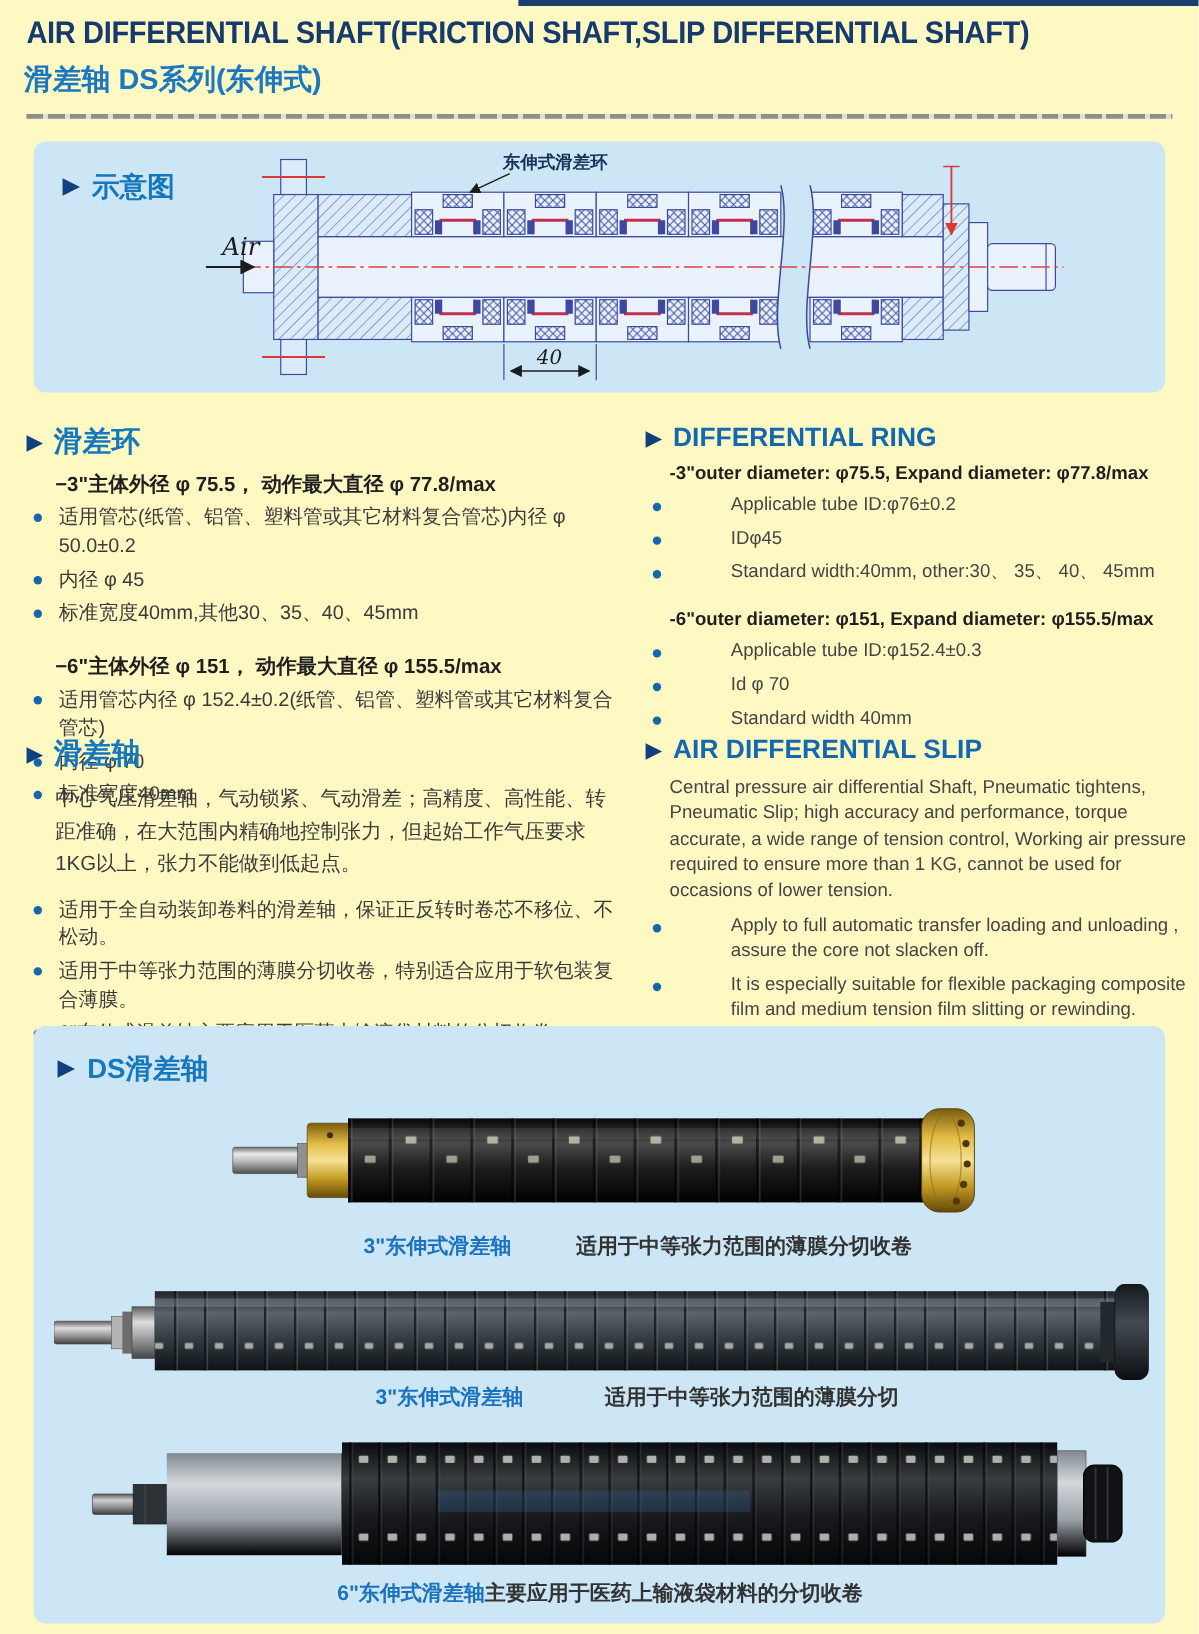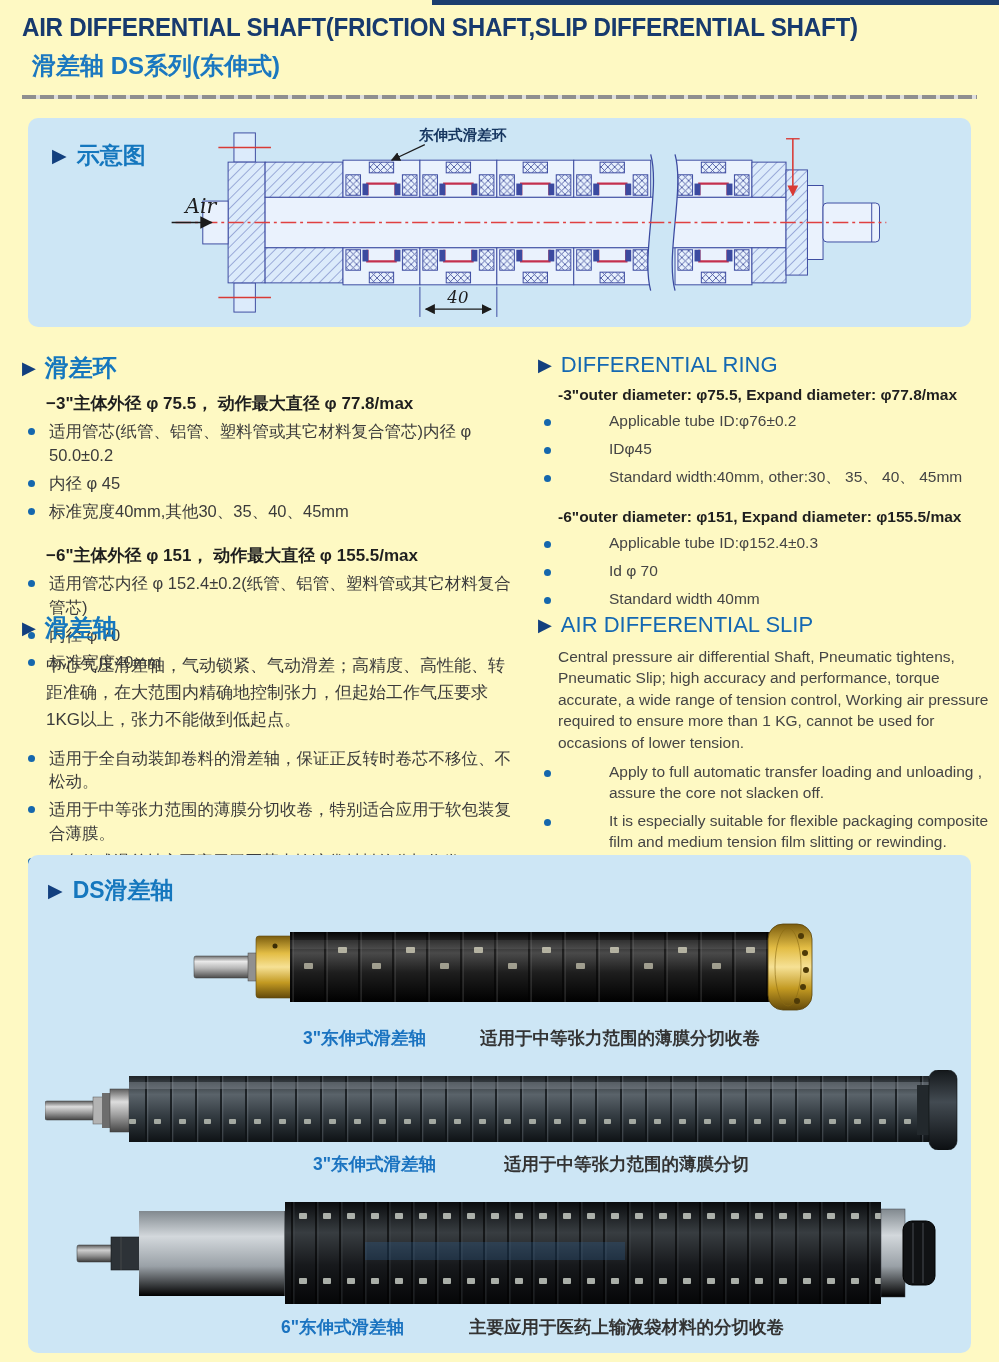--- a/index.html
+++ b/index.html
@@ -1,34 +1,34 @@
 <!DOCTYPE html>
 <html><head>
 <meta charset="utf-8">
 <style>
   html,body{margin:0;padding:0;background:#ffffff;}
   body{font-family:"Liberation Sans","DejaVu Sans",sans-serif;}
   .page{position:relative;width:999px;height:1362px;background:#fef9c3;overflow:hidden;}
   .topbar{position:absolute;left:432px;top:0;width:567px;height:5px;background:#1c3e6e;}
   .title{position:absolute;left:22px;top:12px;font-size:26px;font-weight:bold;color:#173a6e;
          white-space:nowrap;transform:scaleX(.93);transform-origin:left;letter-spacing:-.3px;}
-  .subtitle{position:absolute;left:32px;top:50px;font-size:24px;font-weight:bold;color:#1b78c0;}
+  .subtitle{position:absolute;left:20px;top:50px;font-size:24px;font-weight:bold;color:#1b78c0;}
   .divider{position:absolute;left:22px;top:95px;width:955px;height:4px;
            background:repeating-linear-gradient(90deg,#8f8f8f 0 14px,#dedede 14px 18px);}
   .bluebox{position:absolute;background:#cde6f5;border-radius:10px;}
   #schematic-box{left:28px;top:118px;width:943px;height:209px;}
   #ds-box{left:28px;top:855px;width:943px;height:498px;}
   .box-label{position:absolute;display:flex;align-items:center;gap:10px;font-weight:bold;}
   .box-label .tri{color:#123f7e;font-size:19px;line-height:1;}
   .box-label .bl-txt{color:#1577be;font-size:23px;}
   .sec{position:absolute;}
   .sec-head{display:flex;align-items:center;gap:9px;margin-bottom:8px;}
   .sec-head .tri{color:#123f7e;font-size:18px;line-height:1;}
   .sec-head .t-cn{font-size:24px;font-weight:bold;color:#1577be;}
-  .sec-head .t-en{font-size:22px;font-weight:normal;color:#1468b2;}
+  .sec-head .t-en{font-size:22px;font-weight:bold;color:#1468b2;}
   .bold-line{font-weight:bold;color:#1f1f1f;font-size:17px;margin:8px 0 5px 24px;}
   .en .bold-line{font-size:15.5px;margin:8px 0 6px 20px;}
   .bullet{display:flex;margin:4px 0;}
   .bullet .dot{width:7px;height:7px;border-radius:50%;background:#1567ad;margin:8px 14px 0 6px;flex:none;}
   .bullet .txt{font-size:16.5px;color:#3b3b3b;line-height:1.45;}
   .en .bullet{margin:7px 0;gap:44px;}
   .en .bullet .txt{font-size:15.5px;color:#454545;line-height:1.35;}
   .group + .group{margin-top:20px;}
   .intro{margin-left:24px;font-size:17px;color:#3b3b3b;line-height:1.6;margin-bottom:13px;}
   .en .intro{margin-left:20px;font-size:15.5px;color:#454545;line-height:1.38;margin-bottom:9px;}
@@ -398,16 +398,16 @@
   <div class="caption" style="left:303px;top:1026px;">
     <span class="cname">3"东伸式滑差轴</span>
     <span class="cdesc" style="margin-left:54px;">适用于中等张力范围的薄膜分切收卷</span>
   </div>
   <div class="caption" style="left:313px;top:1152px;">
     <span class="cname">3"东伸式滑差轴</span>
     <span class="cdesc" style="margin-left:68px;">适用于中等张力范围的薄膜分切</span>
   </div>
   <div class="caption" style="left:281px;top:1315px;">
     <span class="cname">6"东伸式滑差轴</span>
-    <span class="cdesc" style="margin-left:65px;">主要应用于医药上输液袋材料的分切收卷</span>
+    <span class="cdesc" style="">主要应用于医药上输液袋材料的分切收卷</span>
   </div>
 
 </div>
 
 </body></html>

